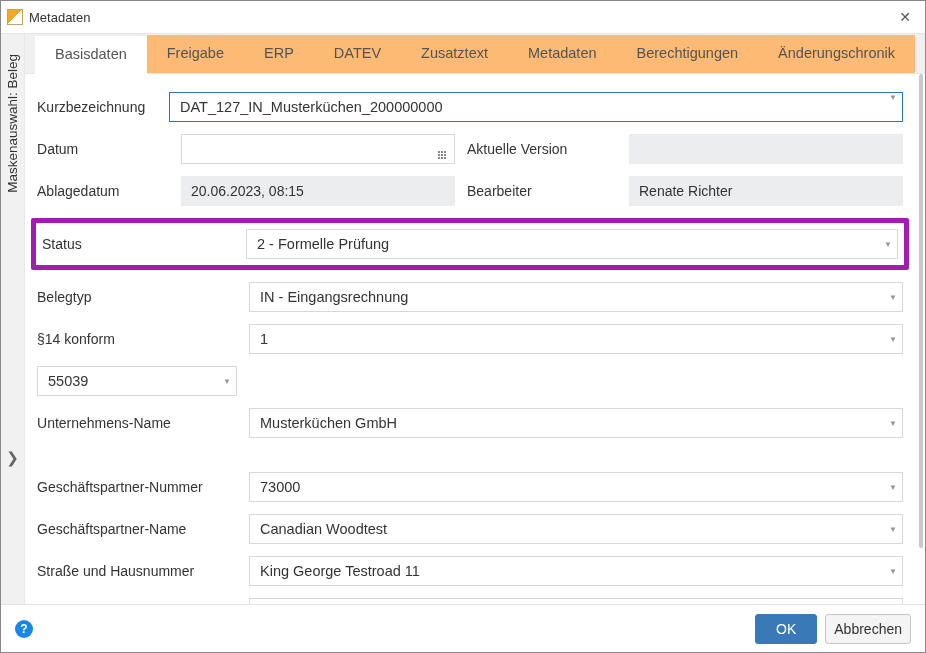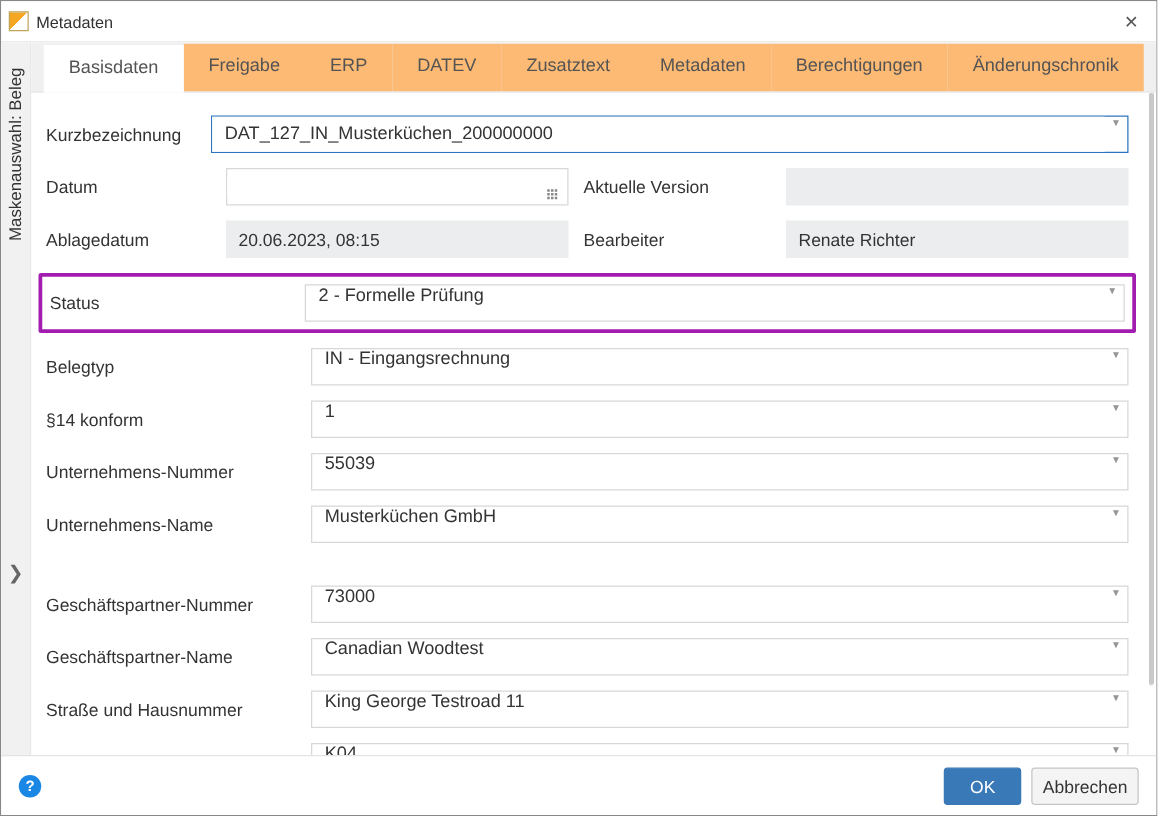--- a/index.html
+++ b/index.html
@@ -18,29 +18,29 @@
   .tab { padding: 10px 20px; font-size: 14.5px; color: #545454; background: #fdba74; cursor: default; border-bottom: 2px solid transparent; }
   .tab.active { background: #fff; border-bottom: 2px solid #fff; position: relative; top: 1px; }
   .form { padding: 18px 22px 8px 12px; overflow-y: auto; flex: 1; position: relative; }
   .row { display: flex; align-items: center; min-height: 28px; margin-bottom: 12px; }
   .row .lbl { width: 132px; font-size: 14px; color: #333; }
   .row .fld { flex: 1; }
   .row4 { display: grid; grid-template-columns: 132px 1fr 150px 1fr; gap: 12px; align-items: center; margin-bottom: 12px; }
   .row4 .ro { background: #ecedee; height: 30px; display: flex; align-items: center; padding: 0 10px; color: #333; }
   .wideinput { display: flex; border: 1px solid #2e75bf; height: 30px; background: #fff; }
   .wideinput input { flex: 1; border: none; padding: 0 10px; font-size: 14.5px; color: #333; outline: none; }
-  .dropdown { display: flex; border: 1px solid #d7d8da; height: 30px; background: #fff; }
+  .dropdown { display: flex; border: 1px solid #d7d8da; height: 30px; background: #fff; align-items: center; }
   .dropdown .dval { flex: 1; padding: 0 10px; font-size: 14.5px; color: #333; }
   .ddarrow { width: 18px; text-align: center; color: #959595; font-size: 8px; }
   .dateinput { display: flex; border: 1px solid #d7d8da; height: 30px; background: #fff; align-items: center; }
   .dateinput input { flex: 1; border: none; padding: 0 10px; font-size: 14.5px; outline: none; }
   .dateinput .calicon { width: 24px; text-align: center; color: #888; }
   .dots { display: inline-grid; grid-template-columns: repeat(3, 2px); grid-template-rows: repeat(3, 2px); gap: 1px; }
   .dots span { width: 2px; height: 2px; background: #888; }
-  .highlight-row { border: 3px solid #a21caf; border-radius: 2px; padding: 6px 6px; display: grid; grid-template-columns: 180px 1fr; align-items: center; margin: 0 -6px 12px -6px; gap: 24px; }
+  .highlight-row { border: 5px solid #a21caf; border-radius: 2px; padding: 6px 6px; display: grid; grid-template-columns: 180px 1fr; align-items: center; margin: 0 -6px 12px -6px; gap: 24px; }
   .row2 { display: grid; grid-template-columns: 200px 1fr; align-items: center; margin-bottom: 12px; gap: 12px; }
   .gap { height: 22px; }
   .footer { height: 48px; border-top: 1px solid #e4e4e4; display: flex; align-items: center; padding: 0 14px; background: #fff; }
   .footer .help { width: 18px; height: 18px; border-radius: 50%; background: #1b87e5; color: #fff; display: inline-flex; align-items: center; justify-content: center; font-size: 12px; font-weight: bold; }
   .footer .spacer { flex: 1; }
   .btn { height: 30px; padding: 0 8px; font-size: 14px; border-radius: 3px; margin-left: 8px; cursor: default; display: inline-flex; align-items: center; }
   .btn.primary { background: #3A79B7; color: #fff; border: 1px solid #3A79B7; padding: 0 20px; }
   .btn.secondary { background: #f4f4f4; color: #333; border: 1px solid #c5c5c5; }
   .scroll-strip { position: absolute; right: 2px; top: 40px; bottom: 56px; width: 4px; background: #c9c9c9; border-radius: 2px; }
 </style>
@@ -130,21 +130,20 @@
 
         <div class="row2">
           <div>§14 konform</div>
           <div class="dropdown">
             <div class="dval">1</div>
             <div class="ddarrow">▼</div>
           </div>
         </div>
 
         <div class="row2">
-          <div>Unternehmens-Nummer</div>
           <div class="dropdown">
             <div class="dval">55039</div>
             <div class="ddarrow">▼</div>
           </div>
         </div>
 
         <div class="row2">
           <div>Unternehmens-Name</div>
           <div class="dropdown">
             <div class="dval">Musterküchen GmbH</div>

